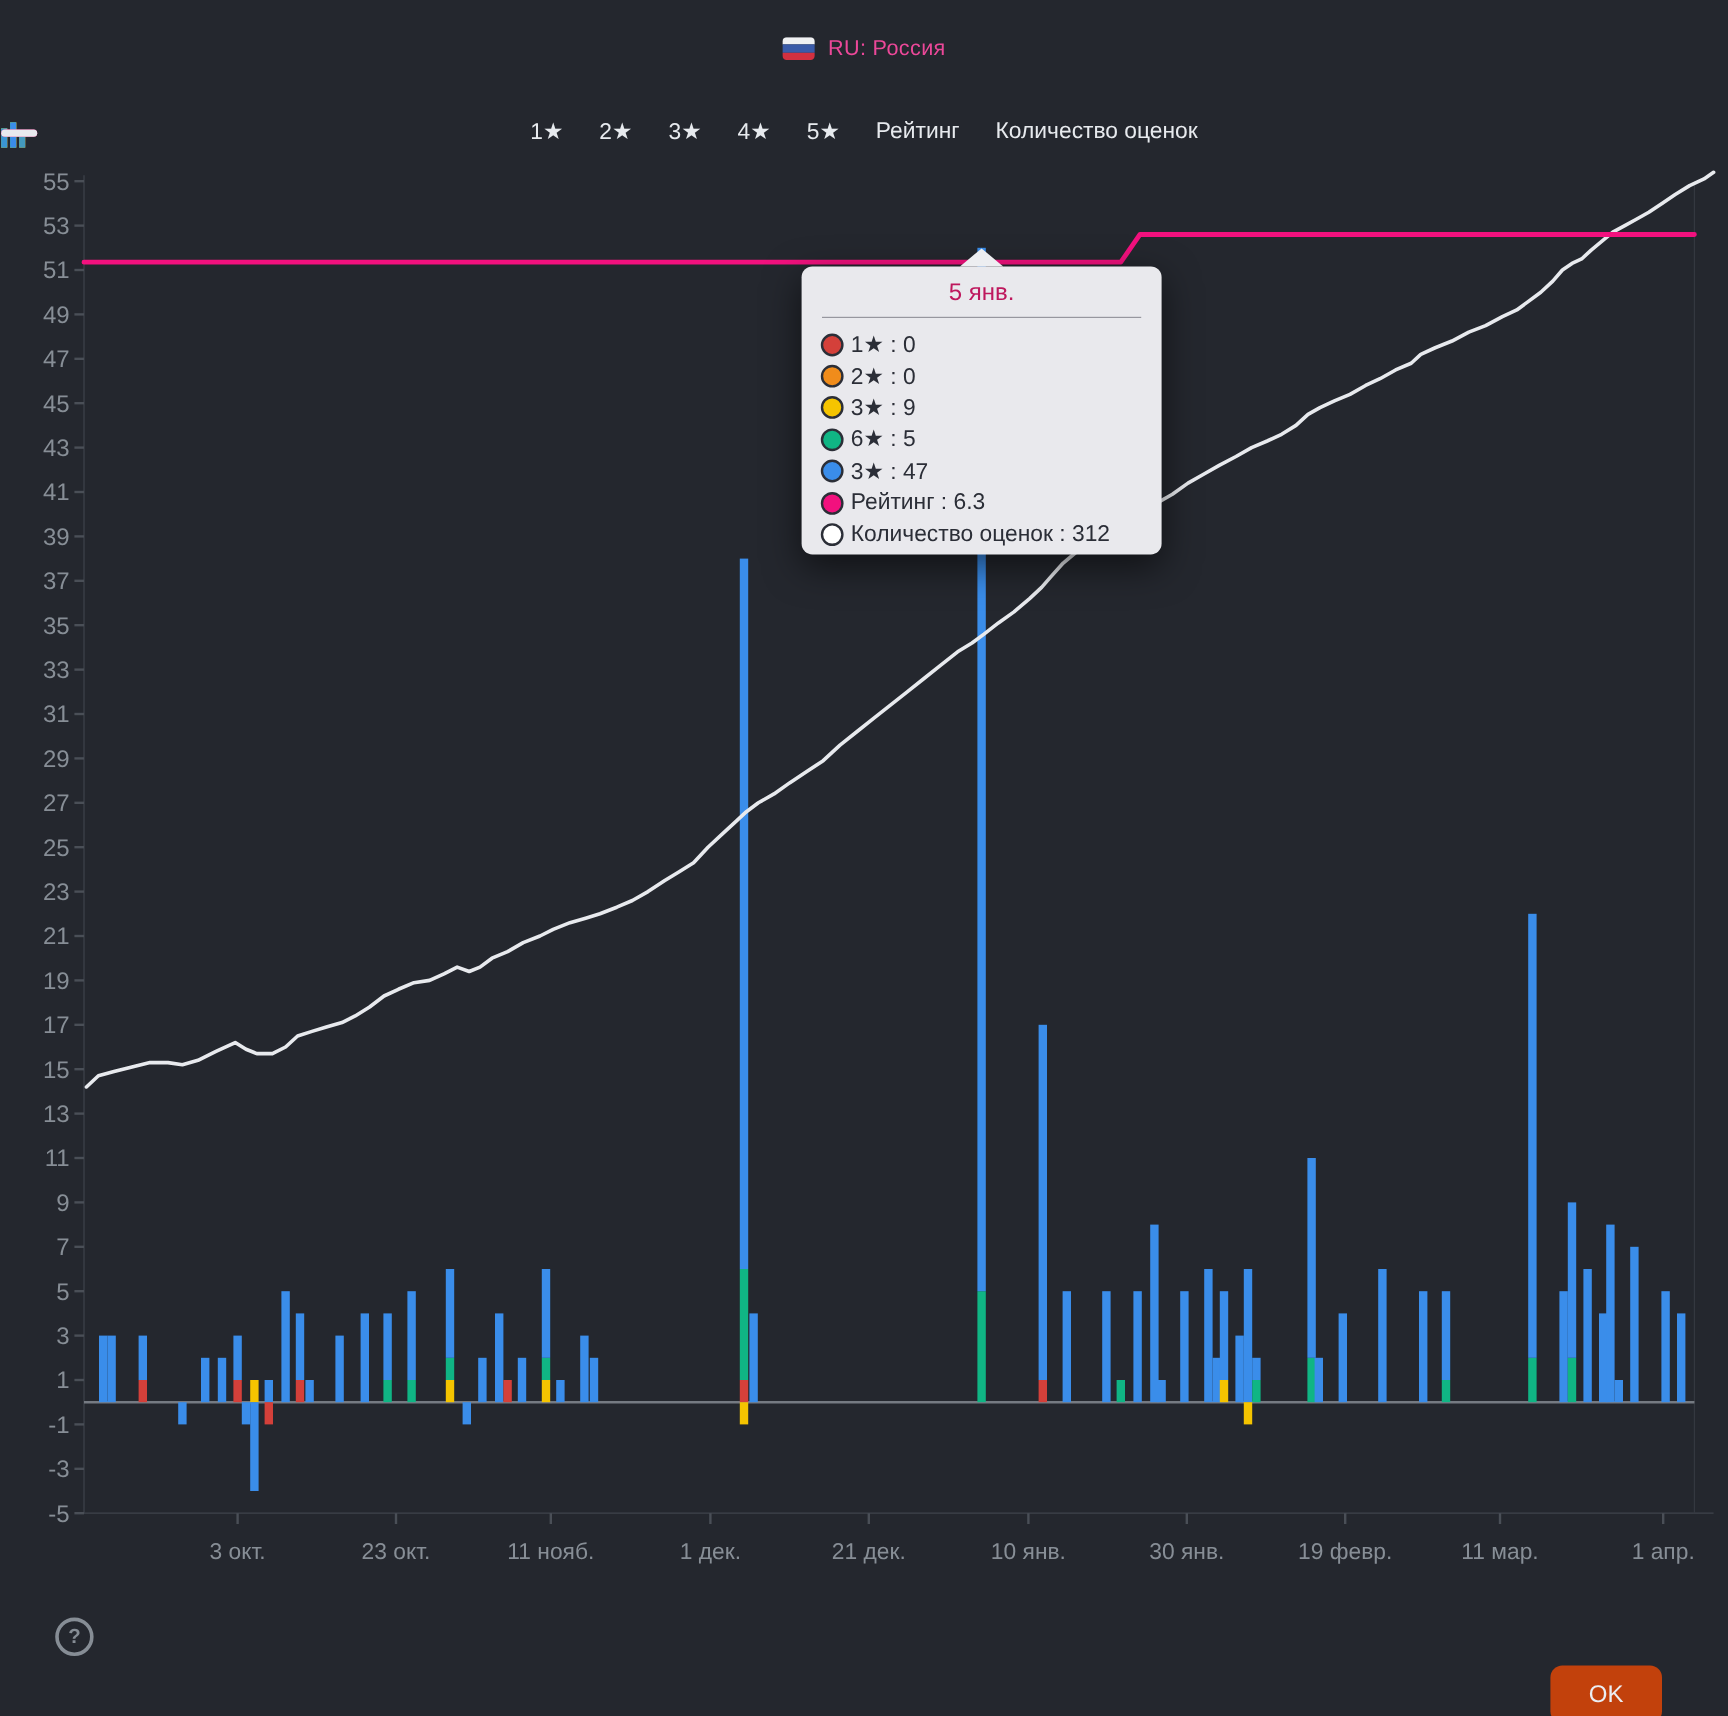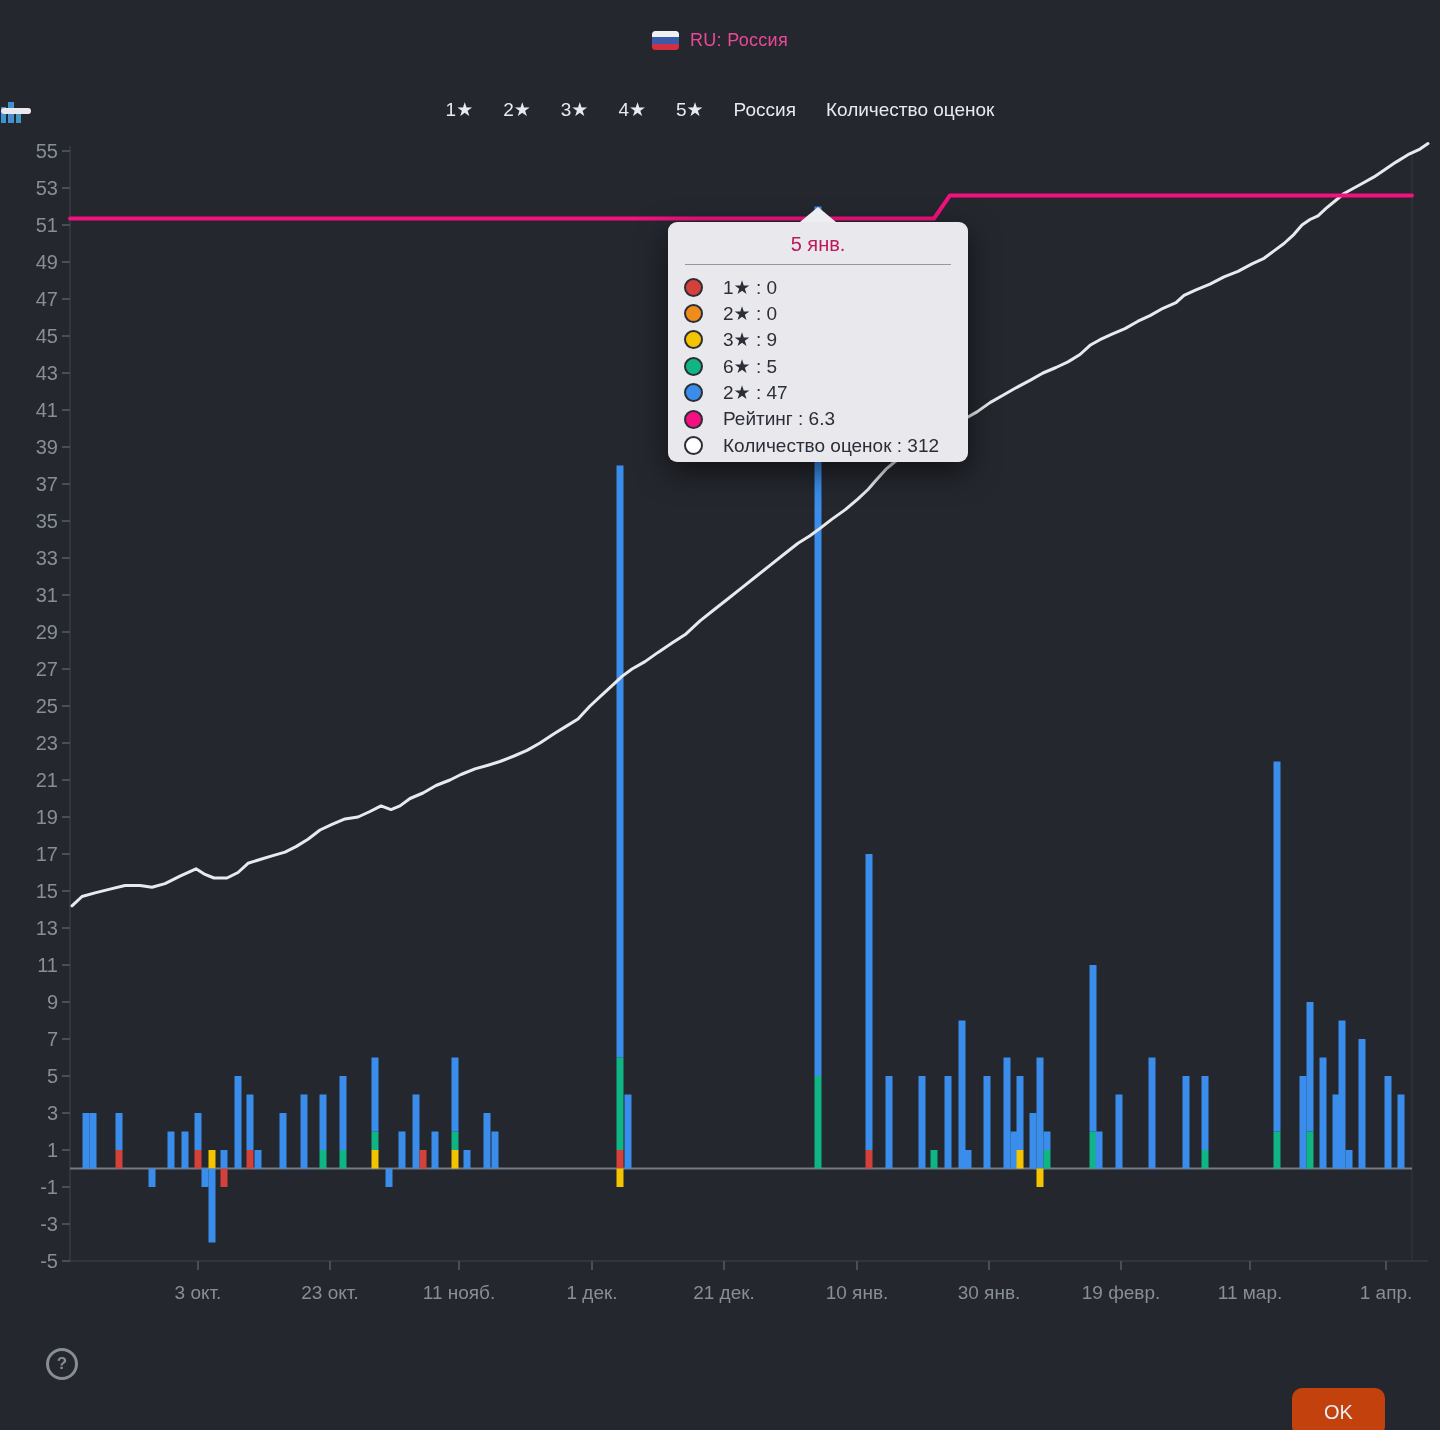--- a/index.html
+++ b/index.html
@@ -18,21 +18,21 @@
   .legend-item{display:flex;align-items:center;gap:9px;cursor:pointer;}
   .legend-label{color:#e7eaee;font-size:19px;}
   
   .tooltip{position:absolute;left:668px;top:222px;width:300px;height:240px;background:#e9e9ed;
            border-radius:9px;box-shadow:0 10px 30px rgba(0,0,0,.55);z-index:5;color:#2b2e37;}
   .tooltip .arrow{position:absolute;top:-15px;left:132px;width:0;height:0;
            border-left:18px solid transparent;border-right:18px solid transparent;
            border-bottom:15px solid #edeef1;}
   .tooltip .tt-title{text-align:center;font-size:20px;padding-top:11px;color:#be185d;}
   .tooltip .tt-divider{height:1px;background:#97979f;margin:8px 17px 9px 17px;}
-  .tt-row{display:flex;align-items:center;gap:20px;padding:0 12px 0 16px;height:26.4px;font-size:19px;}
+  .tt-row{display:flex;align-items:center;gap:6px;padding:0 12px 0 16px;height:26.4px;font-size:19px;}
   .tt-dot{width:19px;height:19px;border-radius:50%;border:2.5px solid #2b2e37;box-sizing:border-box;flex:0 0 auto;}
   
   .help-btn{position:absolute;left:46px;top:1348px;width:32px;height:32px;border-radius:50%;
             border:3px solid #868d95;color:#868d95;display:flex;align-items:center;justify-content:center;
             font-size:17px;font-weight:bold;box-sizing:border-box;cursor:pointer;}
   .ok-btn{position:absolute;left:1292px;top:1388px;width:93px;height:48px;border-radius:10px;
           background:#c2410c;color:#ebeef3;font-size:20px;display:flex;align-items:center;
           justify-content:center;cursor:pointer;}
   svg{position:absolute;left:0;top:0;}
   text{font-family:"Liberation Sans", sans-serif;}
@@ -269,21 +269,21 @@
           <rect x="1" y="9" width="5" height="16" fill="#3a8dea" opacity="0.82"></rect>
           <rect x="8.5" y="4" width="5" height="21" fill="#3a8dea"></rect>
           <rect x="16" y="13" width="5" height="12" fill="#3a8dea" opacity="0.68"></rect>
         </svg>
         <span class="legend-label">5★</span>
       </div>
       <div class="legend-item">
         <svg width="32" height="26">
           <rect x="1" y="10" width="30" height="6" rx="3" fill="#f2117e"></rect>
         </svg>
-        <span class="legend-label">Россия</span>
+        <span class="legend-label">Рейтинг</span>
       </div>
       <div class="legend-item">
         <svg width="32" height="26">
           <rect x="1" y="10" width="30" height="6" rx="3" fill="#e8eaee"></rect>
         </svg>
         <span class="legend-label">Количество оценок</span>
       </div>
     </div>
 
   <div class="tooltip">
@@ -302,21 +302,21 @@
         <div class="tt-row">
           <span class="tt-dot" style="background:#f5c400"></span>
           <span>3★ : 9</span>
         </div>
         <div class="tt-row">
           <span class="tt-dot" style="background:#10b584"></span>
           <span>6★ : 5</span>
         </div>
         <div class="tt-row">
           <span class="tt-dot" style="background:#3a8dea"></span>
-          <span>2★ : 47</span>
+          <span>3★ : 47</span>
         </div>
         <div class="tt-row">
           <span class="tt-dot" style="background:#f2117e"></span>
           <span>Рейтинг : 6.3</span>
         </div>
         <div class="tt-row">
           <span class="tt-dot" style="background:#ffffff"></span>
           <span>Количество оценок : 312</span>
         </div>
       </div>

